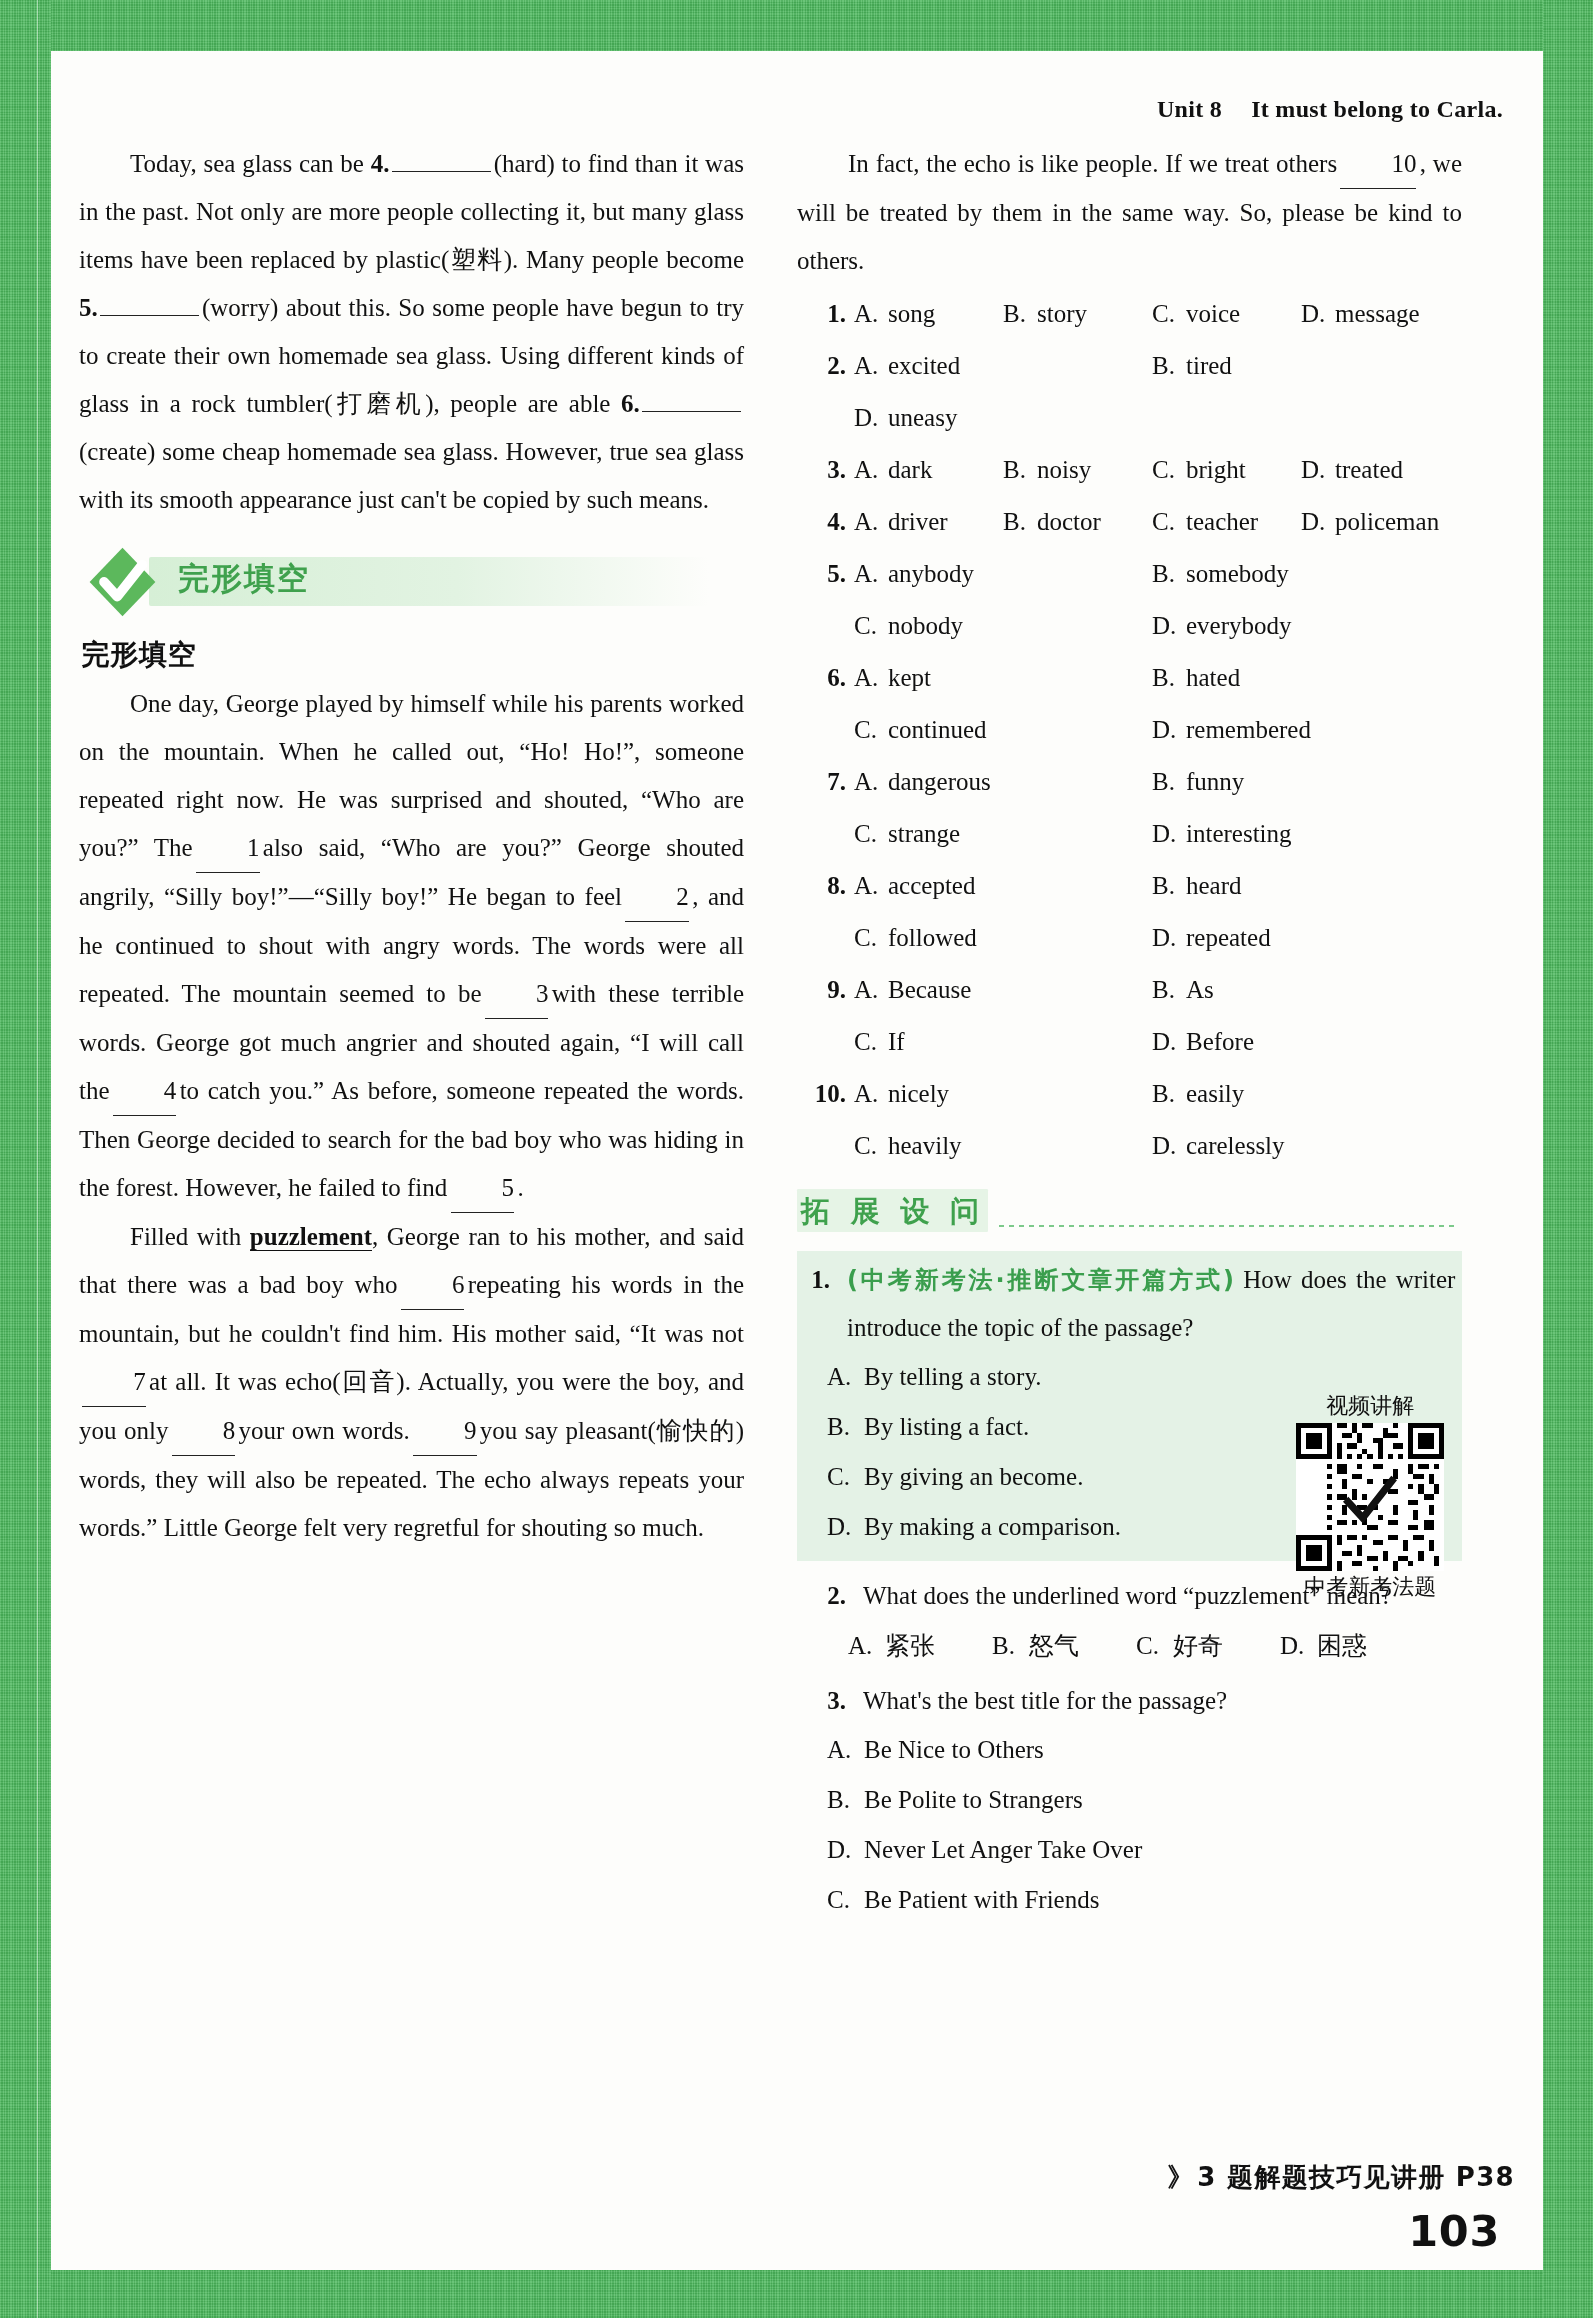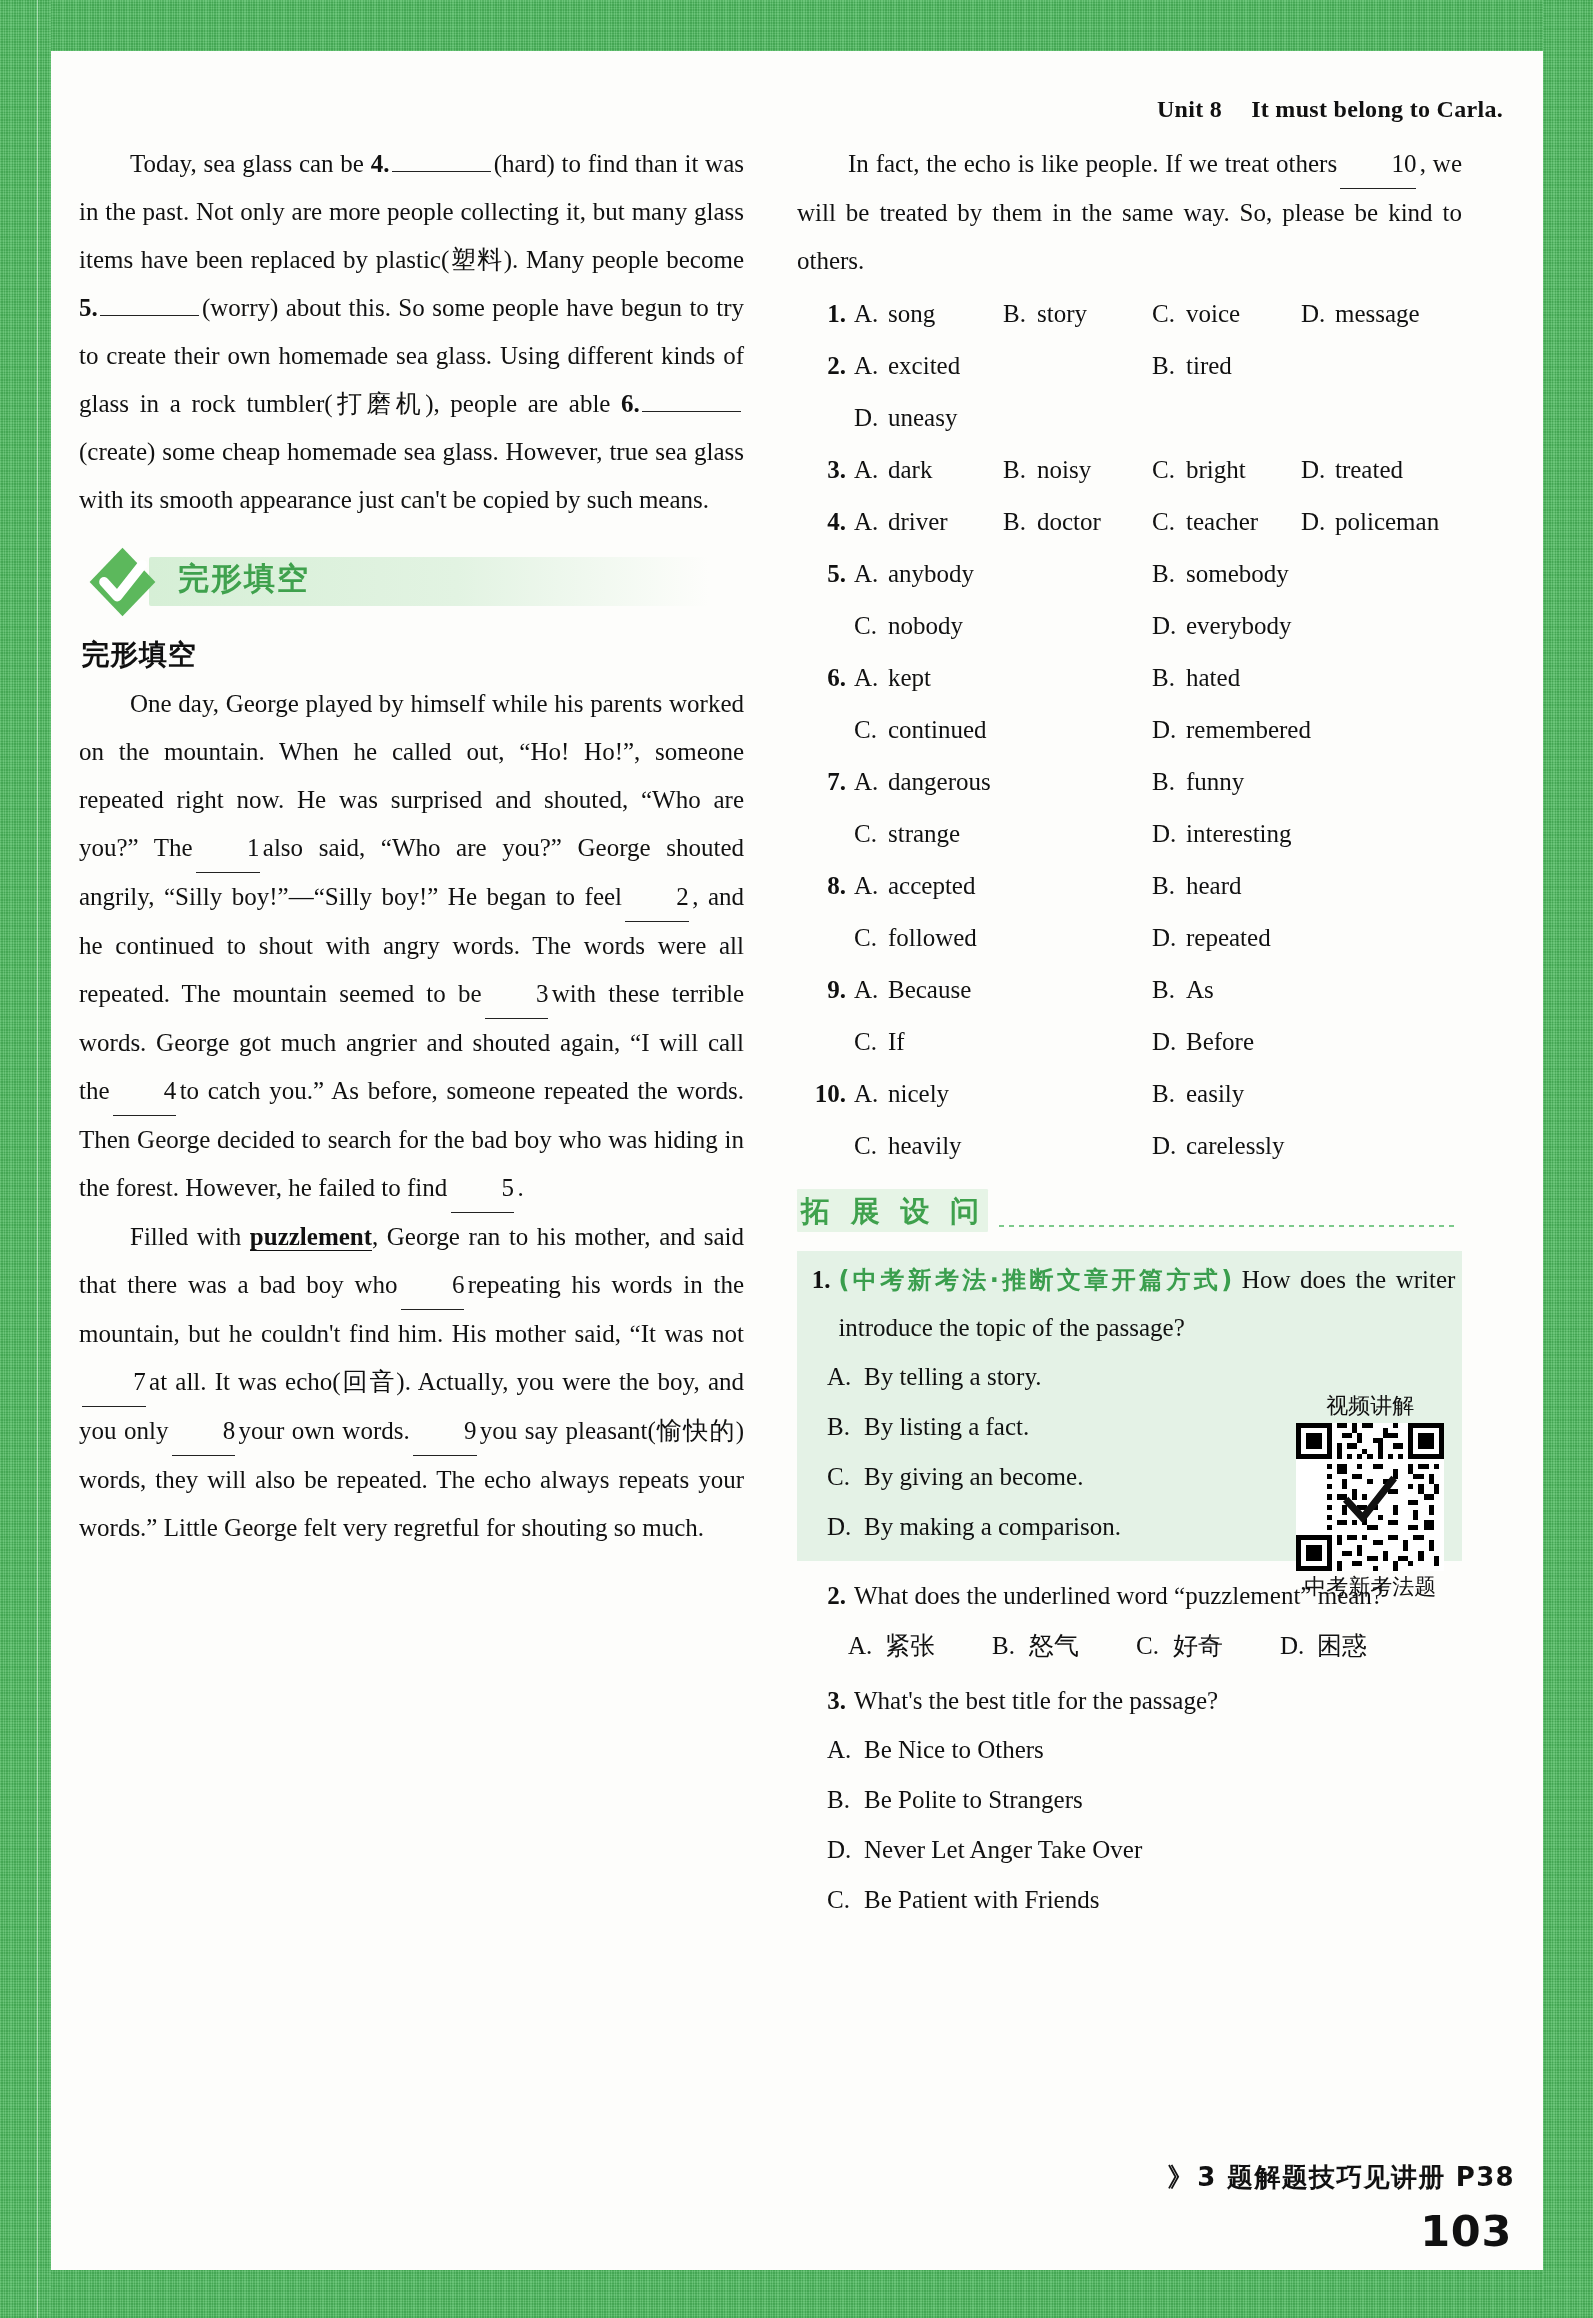--- a/index.html
+++ b/index.html
@@ -191,21 +191,21 @@
   }
   .green-tag{color:#3a9e4d;font-family:"DejaVu Sans", sans-serif;font-weight:bold;font-size:24px;}
 
   .qitem{
     display:flex;
     align-items:flex-start;
     font-size:25px;
     line-height:48px;
     color:#111;
   }
-  .qitem .qbody{flex:1 1 auto;text-align:justify;}
+  .qitem .qbody{flex:1 1 auto;text-align:justify;margin-left:9px;}
   .qopt{
     font-size:25px;line-height:50px;color:#111;
     padding-left:30px;white-space:nowrap;
   }
   .qopt .lbl{display:inline-block;min-width:37px;}
   .qopt-cn{
     font-size:25px;line-height:51px;color:#111;
     padding-left:51px;white-space:nowrap;
     font-family:"DejaVu Sans", sans-serif;
   }
@@ -242,21 +242,21 @@
     position:absolute;
     right:79px;bottom:124px;
     font-family:"DejaVu Sans", sans-serif;
     font-size:26px;font-weight:bold;
     color:#111;white-space:nowrap;
     letter-spacing:1.3px;
   }
   .footer-note .arrows{margin-right:6.6px;letter-spacing:-2.6px;}
   .page-no{
     position:absolute;
-    right:82px;bottom:63px;
+    right:94px;bottom:63px;
     font-family:"DejaVu Sans", sans-serif;
     font-size:43px;font-weight:bold;
     color:#111;letter-spacing:0.7px;text-align:right;
   }
 </style>
 </head>
 <body>
 
 <div class="page-frame">
   <div class="band band-top">

